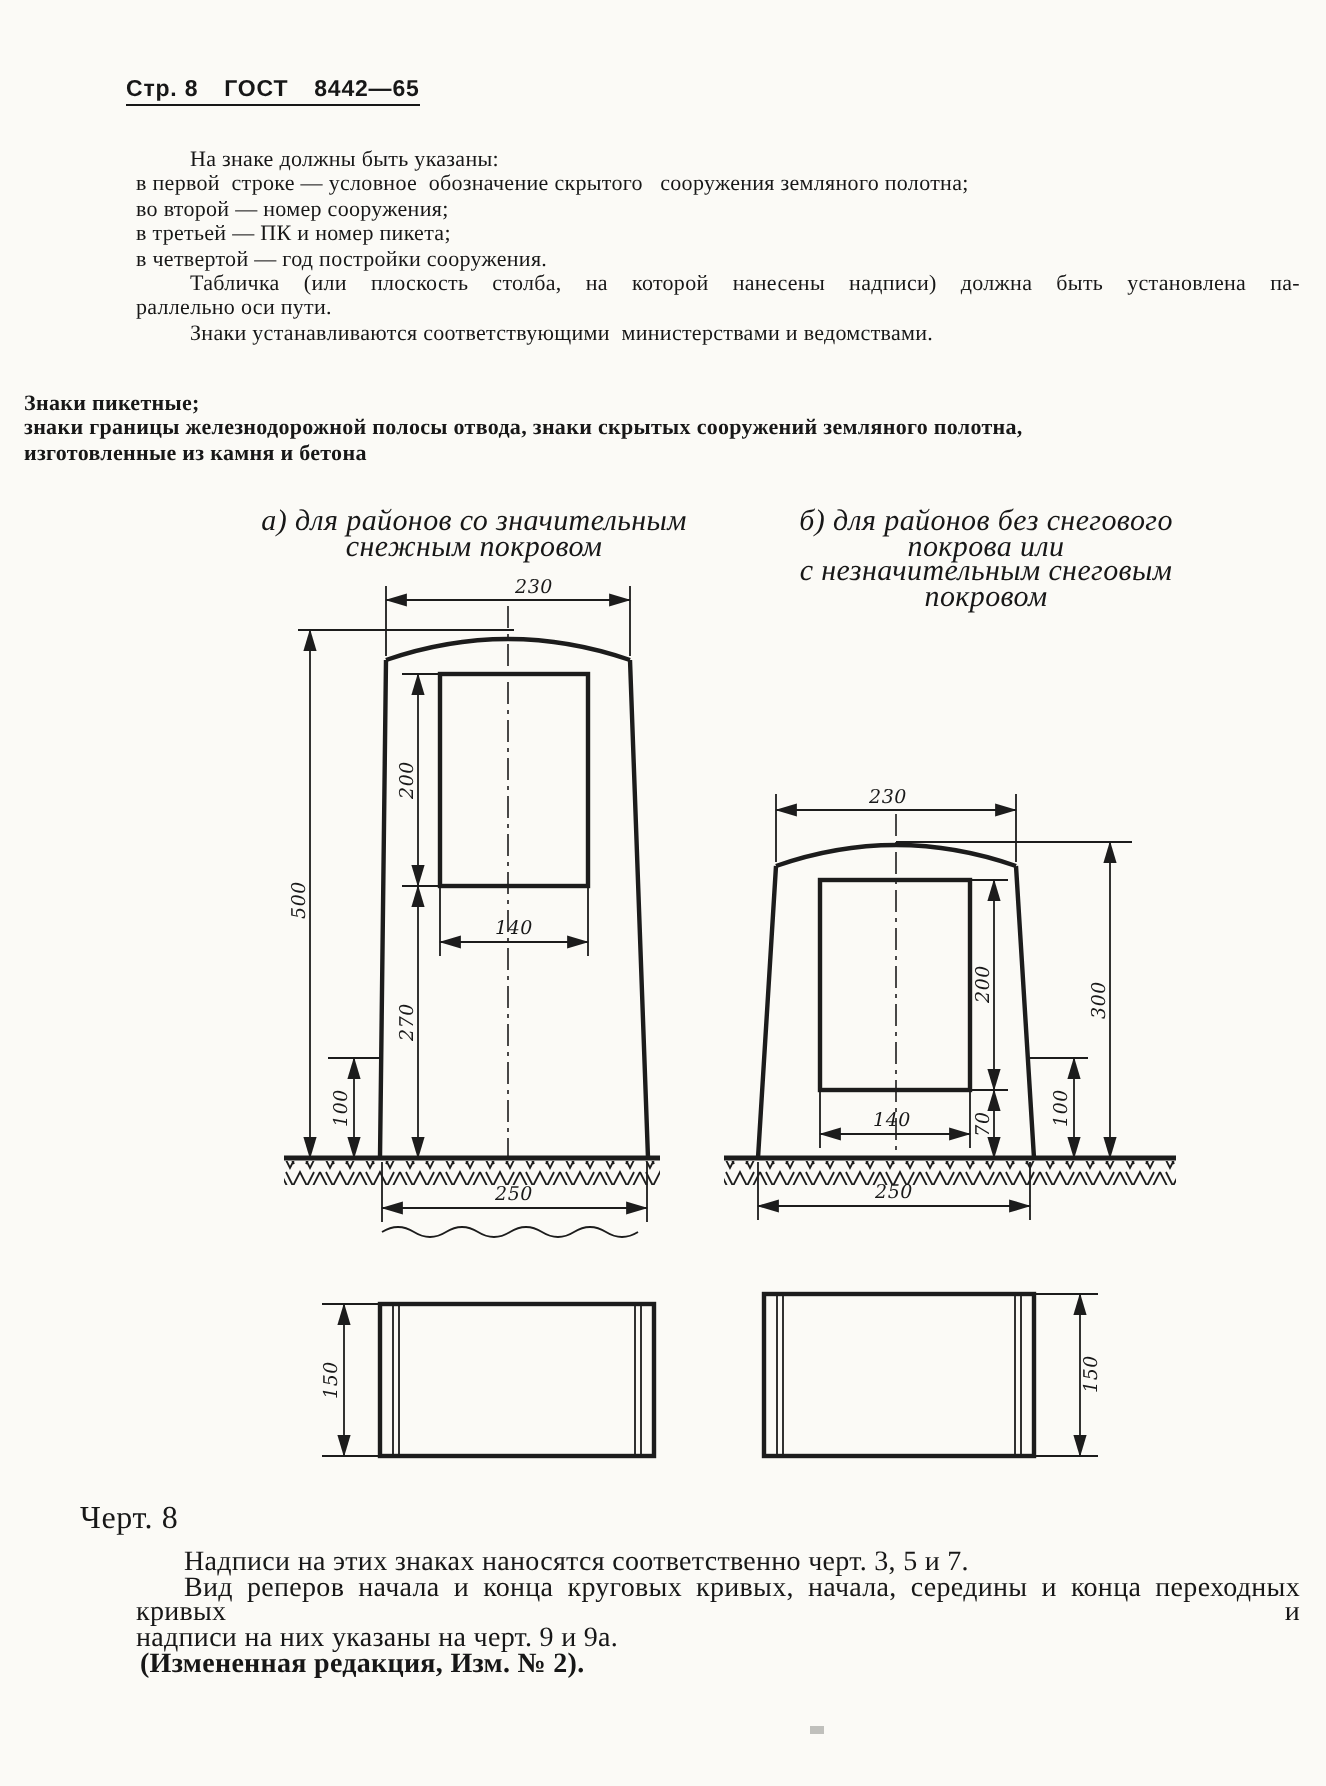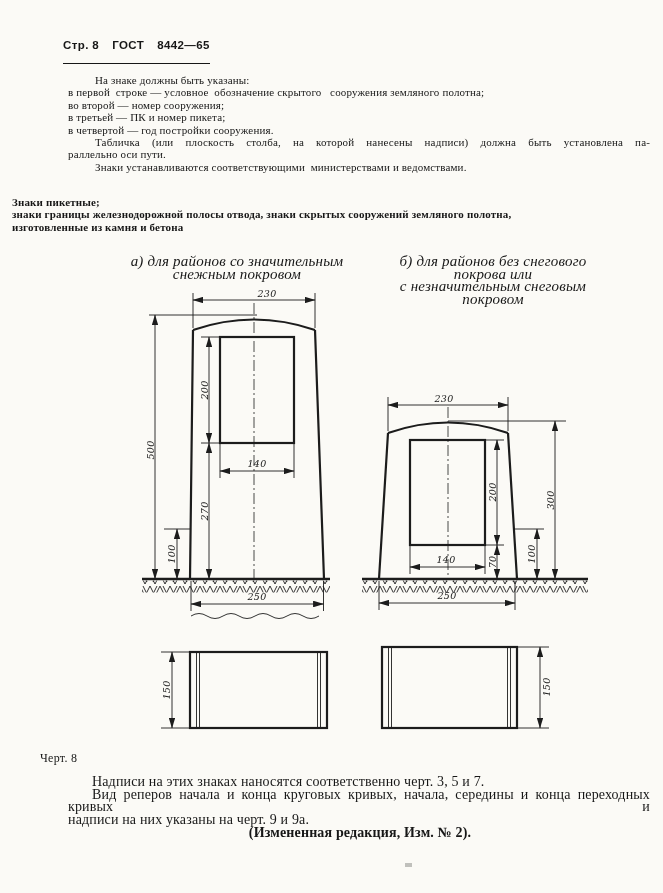--- a/index.html
+++ b/index.html
@@ -1,31 +1,31 @@
 <!DOCTYPE html>
 <html><head>
 <meta charset="utf-8">
 <style>
   html,body{margin:0;padding:0;background:#e8e8e4;}
   .page{position:relative;width:663px;height:893px;background:#fbfaf6;
         font-family:"Liberation Serif",serif;color:#171717;overflow:hidden;margin:0 auto;}
   .abs{position:absolute;}
   .hdr{font-family:"Liberation Sans",sans-serif;font-weight:bold;font-size:11.5px;
-       letter-spacing:.4px;border-bottom:1.7px solid #171717;padding-bottom:12px;white-space:nowrap;}
+       letter-spacing:.4px;border-bottom:1.7px solid #171717;padding-bottom:1px;white-space:nowrap;}
   .hdr .gap{display:inline-block;width:13px;}
   .txt{font-size:11px;line-height:12.4px;letter-spacing:.15px;}
   .txt2{font-size:14px;line-height:12.7px;letter-spacing:.15px;}
   .ind{text-indent:27px;}
   .ind2{text-indent:24px;}
   .pre{white-space:pre-wrap;}
   .just{text-align:justify;text-align-last:justify;}
   .bold{font-weight:bold;}
   .center{text-align:left;}
   .cap{font-size:15px;line-height:12.6px;font-style:italic;text-align:center;letter-spacing:.2px;}
-  .fig-cap{font-size:12px;letter-spacing:.3px;}
+  .fig-cap{font-size:16px;letter-spacing:.3px;}
   svg .ln{stroke:#1c1c1c;fill:none;}
   svg .thick{stroke-width:2.2;}
   svg .ground{stroke-width:2.6;}
   svg .thin{stroke-width:0.9;}
   svg .cl{stroke-width:0.8;stroke-dasharray:11 3 2 3;}
   svg text.dim{font:italic 9.5px "DejaVu Serif",serif;fill:#191919;letter-spacing:.3px;}
   .artifact{background:#9a9a96;opacity:.6;}
 </style>
 </head>
 <body>
@@ -167,17 +167,17 @@
       <text class="dim" text-anchor="middle" dominant-baseline="central" x="546" y="402" transform="rotate(-90 546 402)">150</text>
     </g>
   </svg>
 
   <div class="abs center fig-cap" style="left:40px;top:751px;width:614px;">Черт. 8</div>
 
   <div class="abs txt2" style="left:68px;top:776px;width:582px;">
     <div class="ind2">Надписи на этих знаках наносятся соответственно черт. 3, 5 и 7.</div>
     <div class="ind2 just">Вид реперов начала и конца круговых кривых, начала, середины и конца переходных кривых и</div>
     <div>надписи на них указаны на черт. 9 и 9а.</div>
-    <div class="bold" style="text-indent:2px;text-align:center;">(Измененная редакция, Изм. № 2).</div>
+    <div class="bold" style="text-indent:2px;">(Измененная редакция, Изм. № 2).</div>
   </div>
 
   <div class="abs artifact" style="left:405px;top:863px;width:7px;height:4px;"></div>
 </div>
 
 </body></html>

